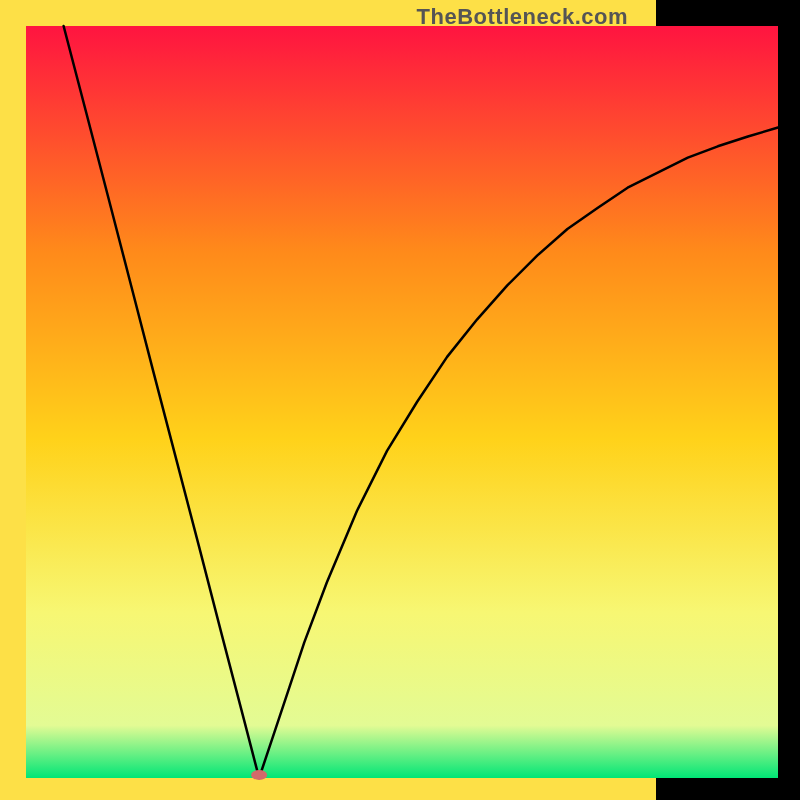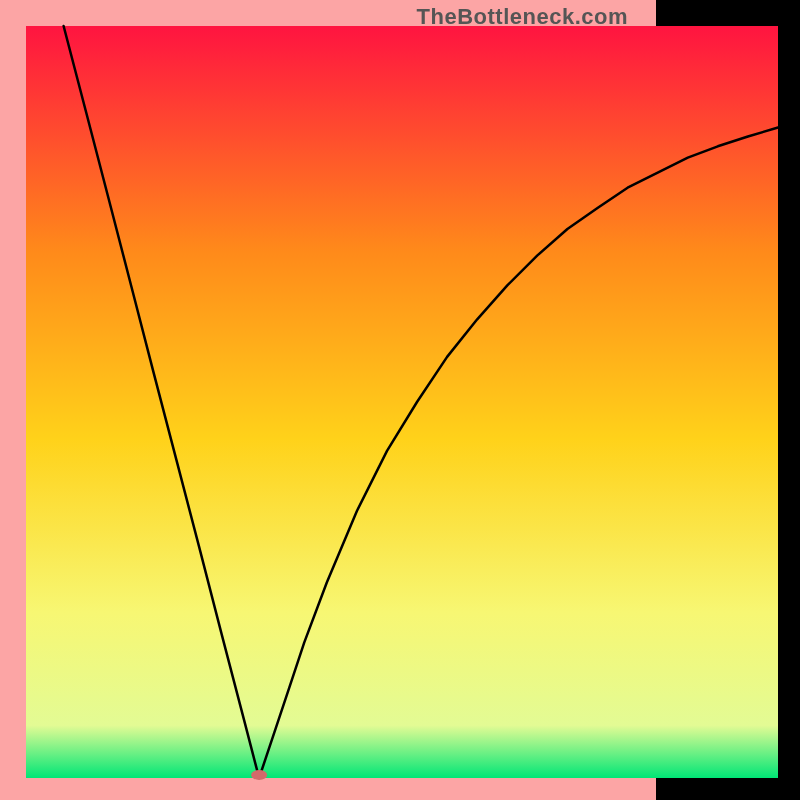--- a/index.html
+++ b/index.html
@@ -8,21 +8,21 @@
     width: 800px;
     height: 800px;
     background: #000;
     font-family: Arial, Helvetica, sans-serif;
     overflow: hidden;
   }
   .container {
     position: relative;
     width: 656px;
     height: 800px;
-    background: #fca5a5;
+    background: #fde047;
   }
   .watermark {
     position: absolute;
     top: 4px;
     right: 28px;
     color: #555;
     font-size: 22px;
     font-weight: 600;
     letter-spacing: 0.5px;
     z-index: 5;

